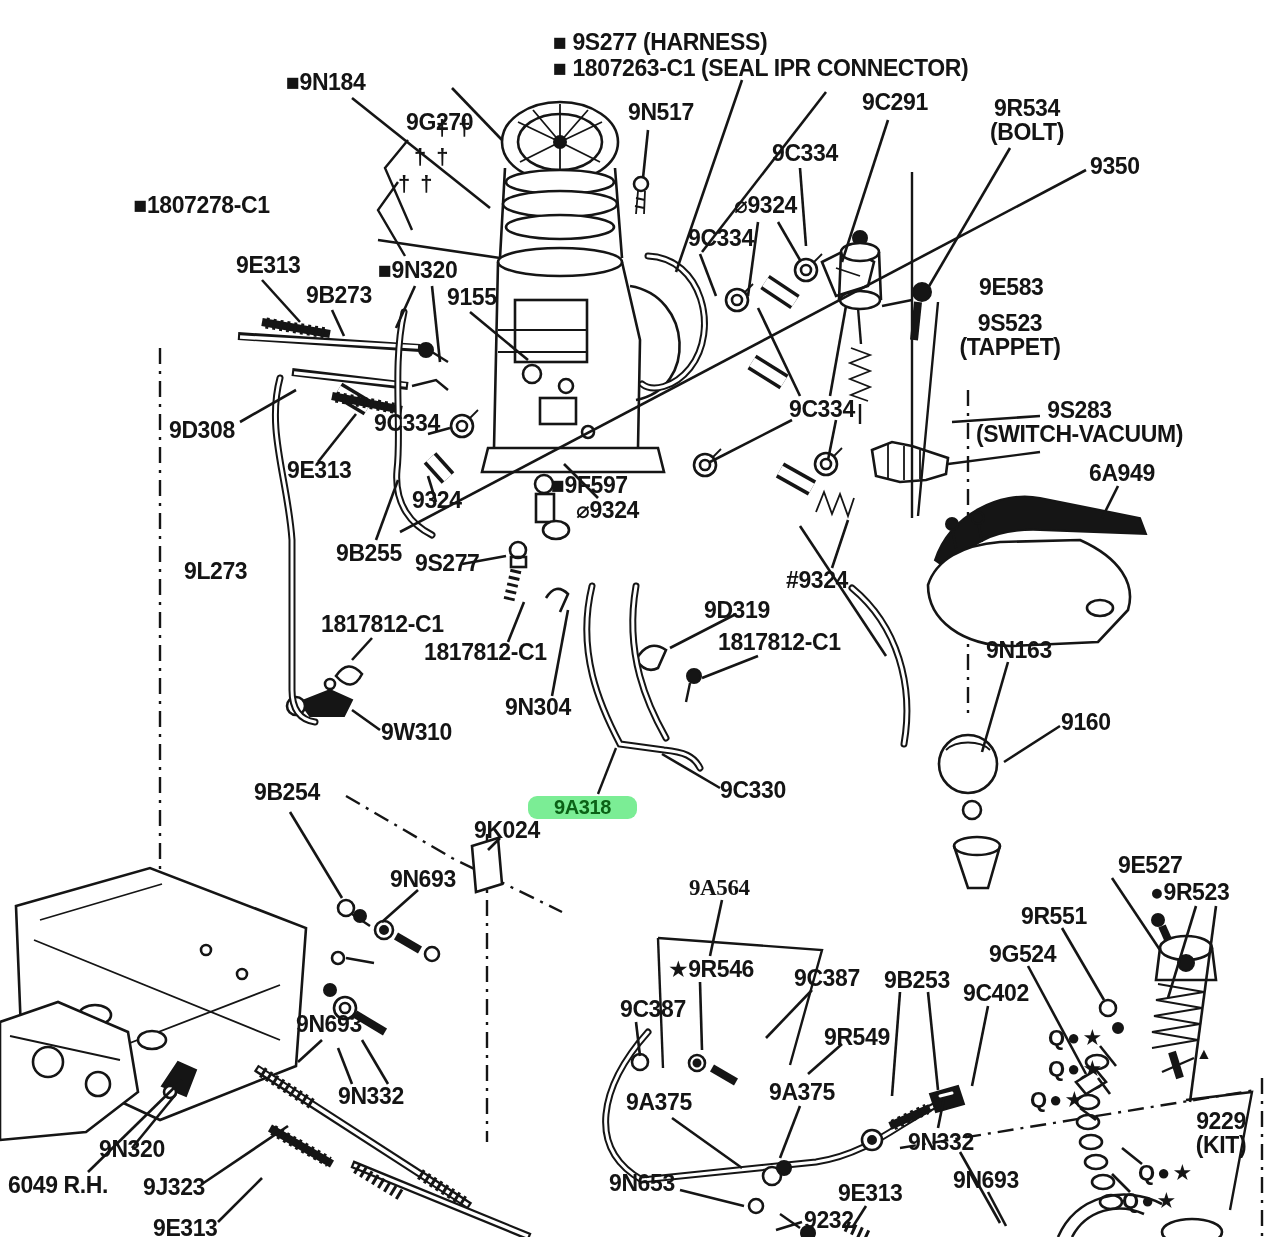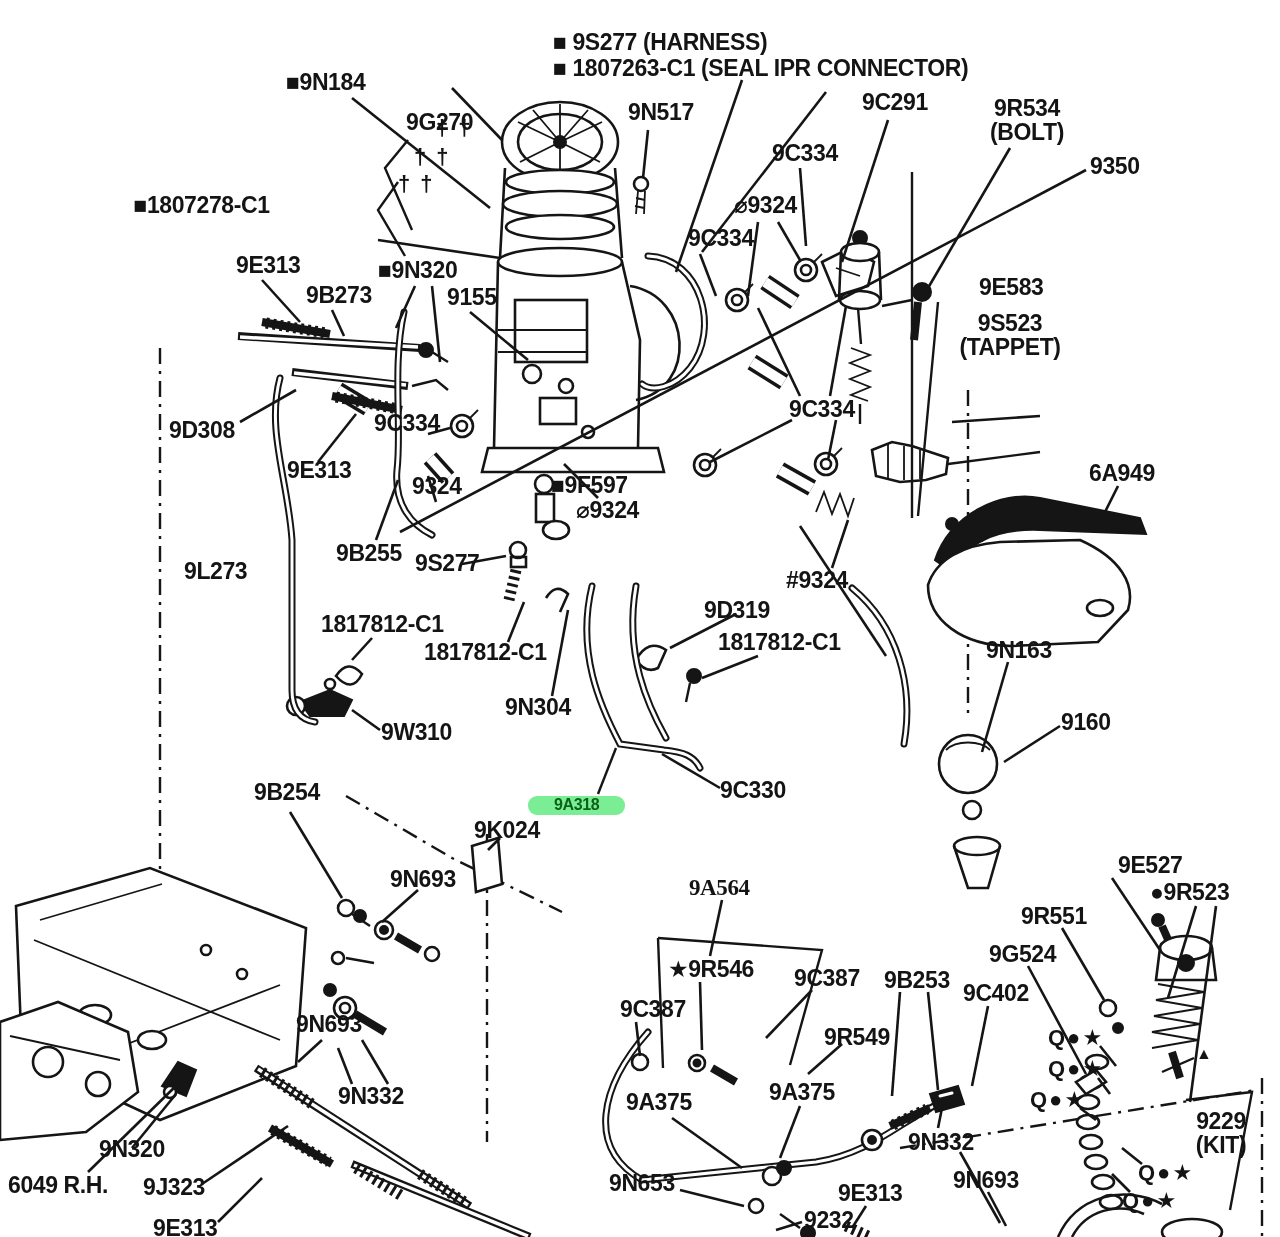--- a/index.html
+++ b/index.html
@@ -5,21 +5,21 @@
   html,body{margin:0;padding:0;background:#fff;}
   #stage{position:relative;width:1280px;height:1237px;background:#fff;overflow:hidden;
          font-family:"Liberation Sans","DejaVu Sans",sans-serif;}
   #art{position:absolute;left:0;top:0;}
   #labels{position:absolute;left:0;top:0;width:100%;height:100%;}
   .label{position:absolute;font-weight:700;font-size:23px;line-height:1.04;color:#141414;
          letter-spacing:-0.4px;white-space:nowrap;}
   .label.center{text-align:center;}
   .label.sym{font-size:22px;letter-spacing:2px;}
   .label.tri{font-size:16px;}
-  .label.hl{background:#7bed95;color:#0b6116;border-radius:9px;padding:1px 26px;font-size:16px;}
+  .label.hl{background:#7bed95;color:#0b6116;border-radius:9px;padding:1px 26px;font-size:20px;}
   svg .pt{stroke:#151515;stroke-width:2.6;fill:#fff;}
   svg .ptn{stroke:#151515;stroke-width:2.6;fill:none;}
   svg .ptf{stroke:#151515;stroke-width:2;fill:#151515;}
   svg .ld{stroke:#151515;stroke-width:2.6;fill:none;}
   svg .ln{stroke:#151515;stroke-width:2.4;fill:none;}
   svg .dd{stroke:#151515;stroke-width:2.4;fill:none;stroke-dasharray:16 7 3 7;}
   svg .tube{stroke:#151515;stroke-width:7;fill:none;stroke-linecap:round;}
   svg .core{stroke:#fff;stroke-width:3;fill:none;stroke-linecap:round;}
   svg .rod{stroke:#151515;stroke-width:8;fill:none;stroke-linecap:butt;}
   svg .rodc{stroke:#fff;stroke-width:3.5;fill:none;}
@@ -416,27 +416,31 @@
       <div class="label" style="left: 447px; top: 286px;">9155</div>
       <div class="label" style="left: 688px; top: 227px;">9C334</div>
       <div class="label" style="left: 979px; top: 276px;">9E583</div>
       <div class="label center" style="left: 950px; top: 312px; width: 120px;">
         <div>9S523</div>
         <div>(TAPPET)</div>
       </div>
       <div class="label" style="left: 169px; top: 419px;">9D308</div>
       <div class="label" style="left: 374px; top: 412px;">9C334</div>
       <div class="label" style="left: 287px; top: 459px;">9E313</div>
-      <div class="label" style="left: 412px; top: 475px;">9324</div>
+      <div class="label" style="left: 412px; top: 489px;">9324</div>
       <div class="label" style="left: 336px; top: 542px;">9B255</div>
       <div class="label" style="left: 415px; top: 552px;">9S277</div>
       <div class="label" style="left: 184px; top: 560px;">9L273</div>
       <div class="label" style="left: 551px; top: 474px;">■9F597</div>
       <div class="label" style="left: 576px; top: 499px;">⌀9324</div>
       <div class="label" style="left: 789px; top: 398px;">9C334</div>
+      <div class="label center" style="left: 972px; top: 399px; width: 215px;">
+        <div>9S283</div>
+        <div>(SWITCH-VACUUM)</div>
+      </div>
       <div class="label" style="left: 1089px; top: 462px;">6A949</div>
       <div class="label" style="left: 786px; top: 569px;">#9324</div>
       <div class="label" style="left: 986px; top: 639px;">9N163</div>
       <div class="label" style="left: 1061px; top: 711px;">9160</div>
       <div class="label" style="left: 321px; top: 613px;">1817812-C1</div>
       <div class="label" style="left: 424px; top: 641px;">1817812-C1</div>
       <div class="label" style="left: 704px; top: 599px;">9D319</div>
       <div class="label" style="left: 718px; top: 631px;">1817812-C1</div>
       <div class="label" style="left: 505px; top: 696px;">9N304</div>
       <div class="label" style="left: 381px; top: 721px;">9W310</div>

